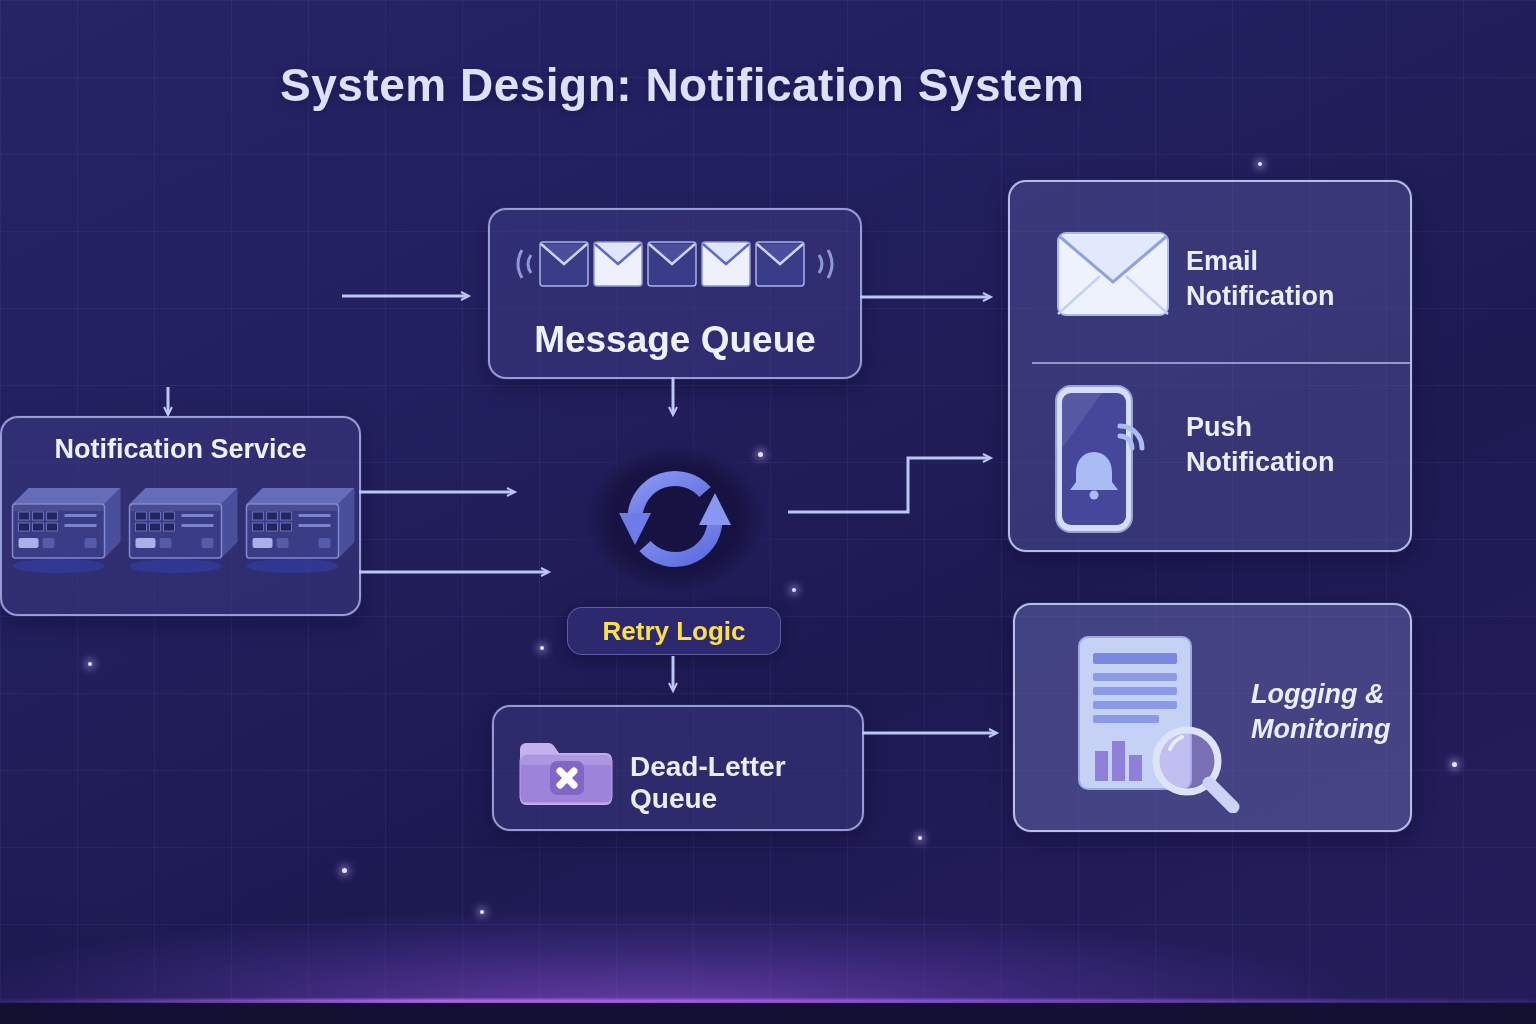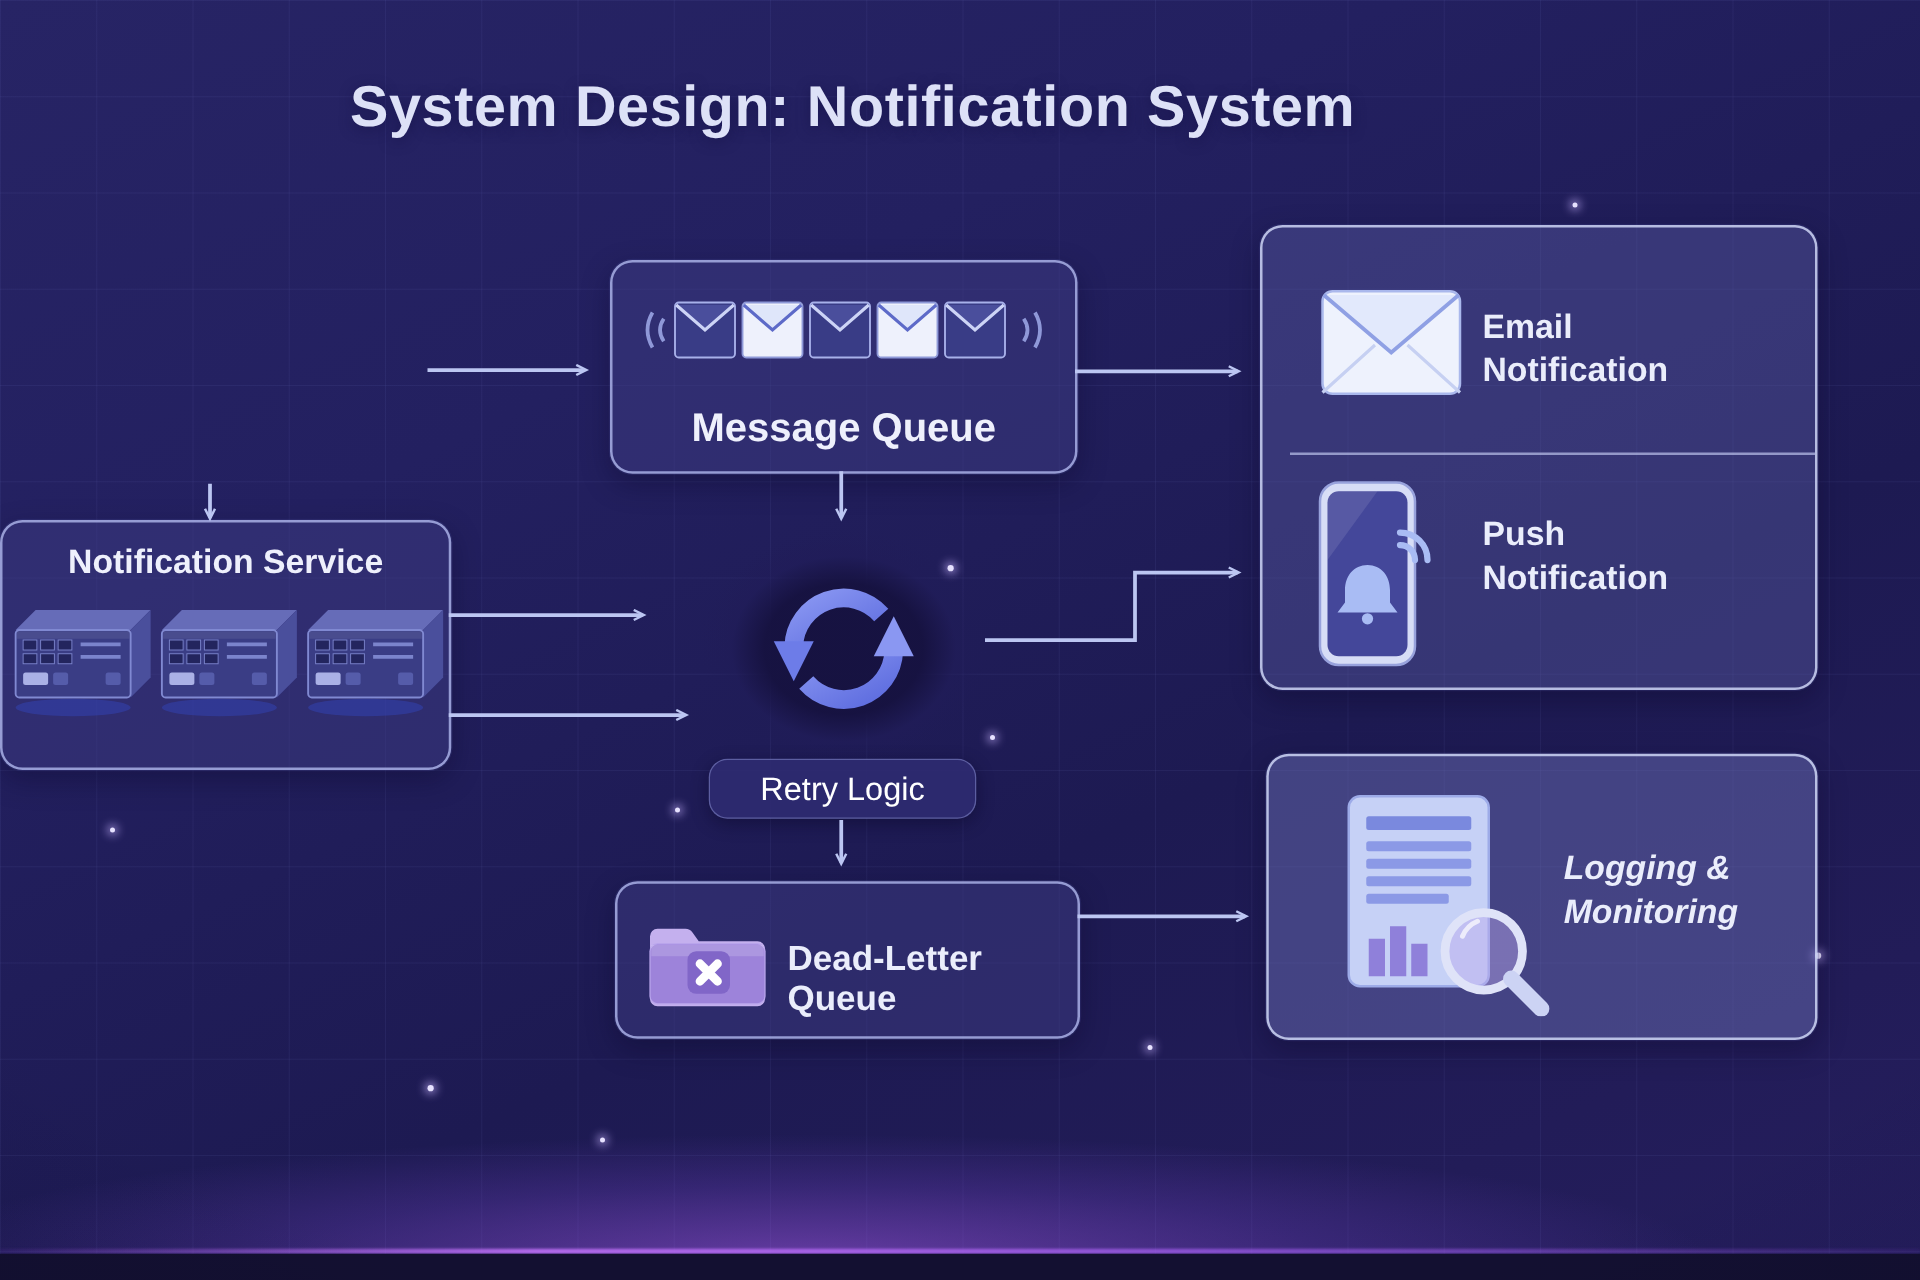--- a/index.html
+++ b/index.html
@@ -35,37 +35,37 @@
     font-size:46px;font-weight:700;color:#dde1f7;letter-spacing:0.5px;
     text-shadow:0 2px 10px rgba(20,16,70,0.6);
   }
 
   .panel{
     position:absolute;border-radius:18px;
     border:2px solid rgba(176,184,238,0.8);
     background:rgba(62,60,132,0.5);
     box-shadow:0 0 0 1px rgba(70,74,150,0.25),0 8px 22px rgba(8,6,38,0.35);
   }
-  .panel.bright{border-color:rgba(206,213,245,0.85);background:rgba(90,93,164,0.42);padding-left:42px;}
+  .panel.bright{border-color:rgba(206,213,245,0.85);background:rgba(90,93,164,0.42);}
   .panel.logging{background:rgba(104,107,178,0.5);}
 
   .node-label{color:#eaedfb;font-weight:700;}
   .hdr-strip{
     position:absolute;left:18px;right:18px;top:10px;height:44px;border-radius:12px;
     background:rgba(136,142,212,0.18);
     display:flex;align-items:center;justify-content:center;
     font-size:28px;font-weight:700;color:#eef0fc;
   }
   .center-label{position:absolute;left:0;right:0;text-align:center;font-weight:700;color:#eef0fc;}
 
   .pill{
     position:absolute;left:567px;top:607px;width:212px;height:46px;border-radius:15px;
     background:rgba(45,42,112,0.95);border:1px solid rgba(152,160,224,0.45);
     display:flex;align-items:center;justify-content:center;
-    font-size:26px;font-weight:400;color:#ffffff;
+    font-size:26px;font-weight:700;color:#fde047;
     box-shadow:0 4px 14px rgba(8,6,38,0.45);
   }
   .retry-blob{
     position:absolute;left:560px;top:424px;width:230px;height:190px;border-radius:50%;
     background:radial-gradient(closest-side,rgba(22,18,64,0.95) 55%,rgba(32,28,88,0.55) 78%,rgba(32,28,88,0) 100%);
     display:flex;align-items:center;justify-content:center;
   }
 
   .divider{
     position:absolute;height:2px;background:rgba(198,206,244,0.65);
@@ -177,21 +177,21 @@
         <rect x="138" y="10" width="48" height="44" rx="3" fill="#393c86" stroke="#a8b1ea" stroke-width="1.5"></rect>
         <path d="M139,12 L162,32 L185,12" fill="#4a4e9c" stroke="#cdd4f6" stroke-width="2.5"></path>
 
         <rect x="192" y="10" width="48" height="44" rx="3" fill="#eef1fc" stroke="#8e99d8" stroke-width="1.5"></rect>
         <path d="M193,12 L216,32 L239,12" fill="#dfe6fa" stroke="#5d6ac8" stroke-width="2.5"></path>
 
         <rect x="246" y="10" width="48" height="44" rx="3" fill="#393c86" stroke="#a8b1ea" stroke-width="1.5"></rect>
         <path d="M247,12 L270,32 L293,12" fill="#4a4e9c" stroke="#cdd4f6" stroke-width="2.5"></path>
       </svg>
     </div>
-    <div class="center-label" style="bottom:16px;font-size:32px;">Message Queue</div>
+    <div class="center-label" style="bottom:16px;font-size:37px;">Message Queue</div>
   </div>
 
   <div class="retry-blob">
     <svg width="150" height="150" viewBox="-75 -75 150 150">
       <defs>
         <linearGradient id="retryG" x1="0" y1="0" x2="1" y2="1">
           <stop offset="0" stop-color="#8a97f2"></stop>
           <stop offset="1" stop-color="#5b6ade"></stop>
         </linearGradient>
       </defs>

